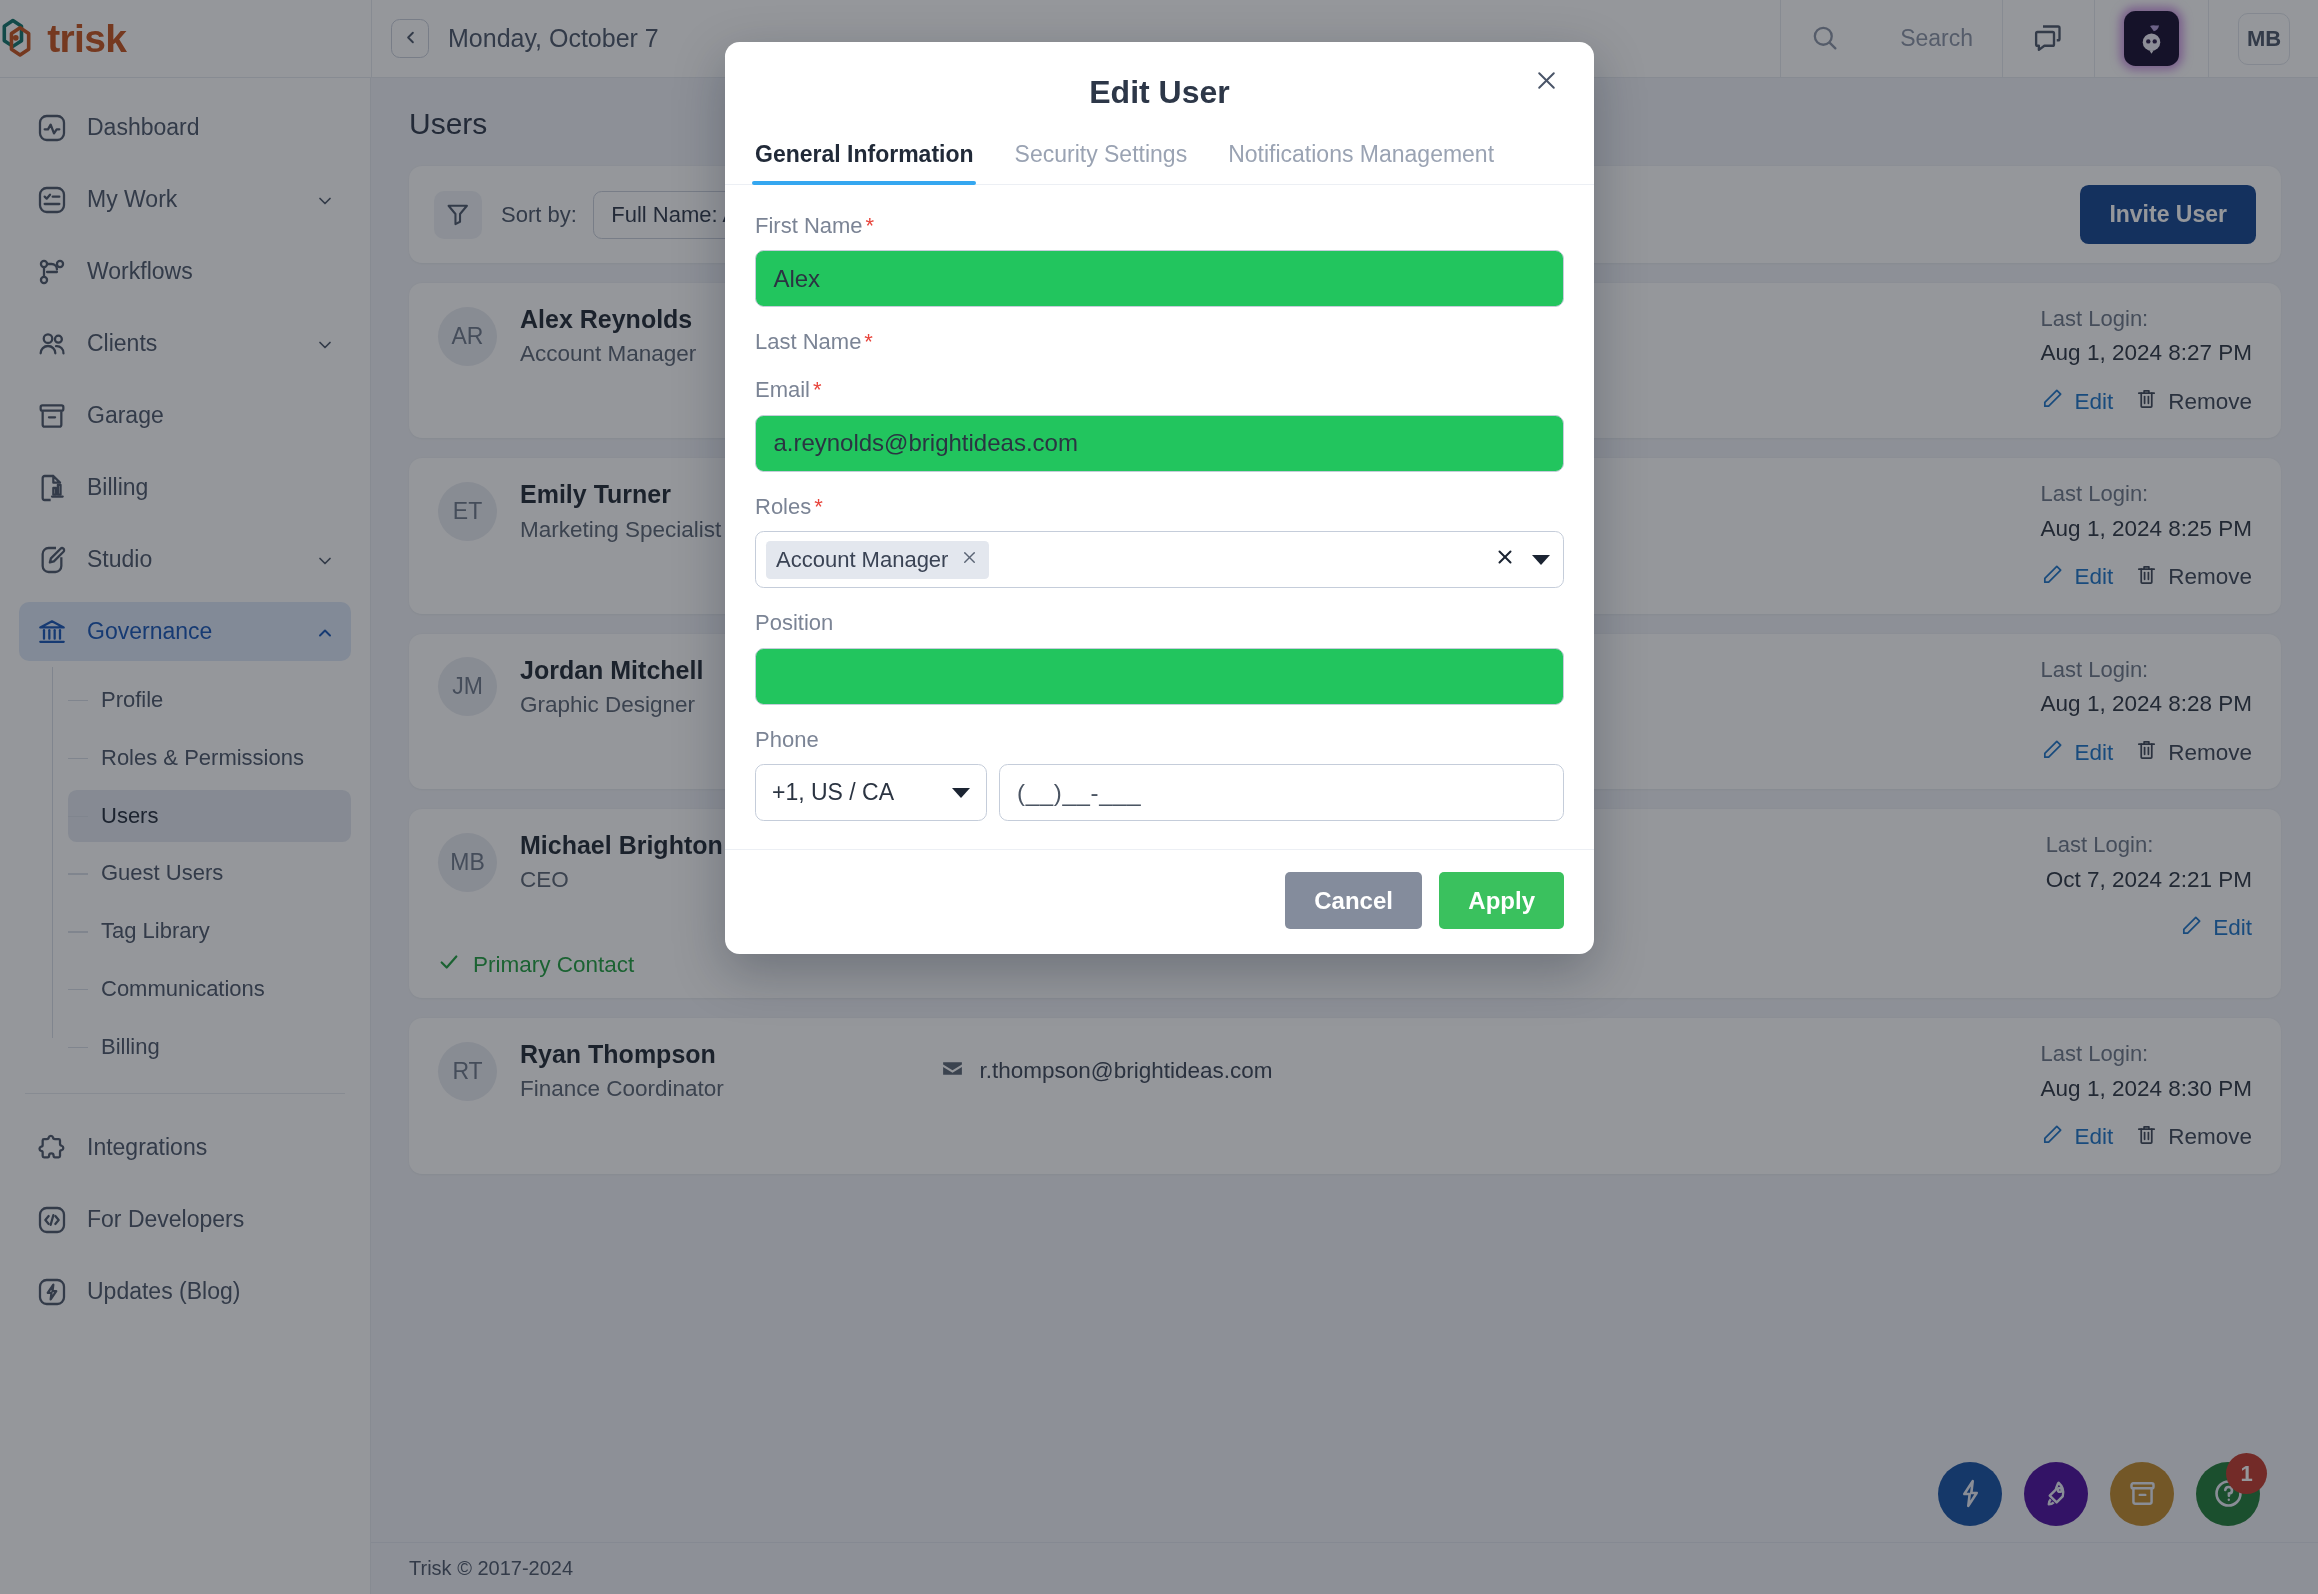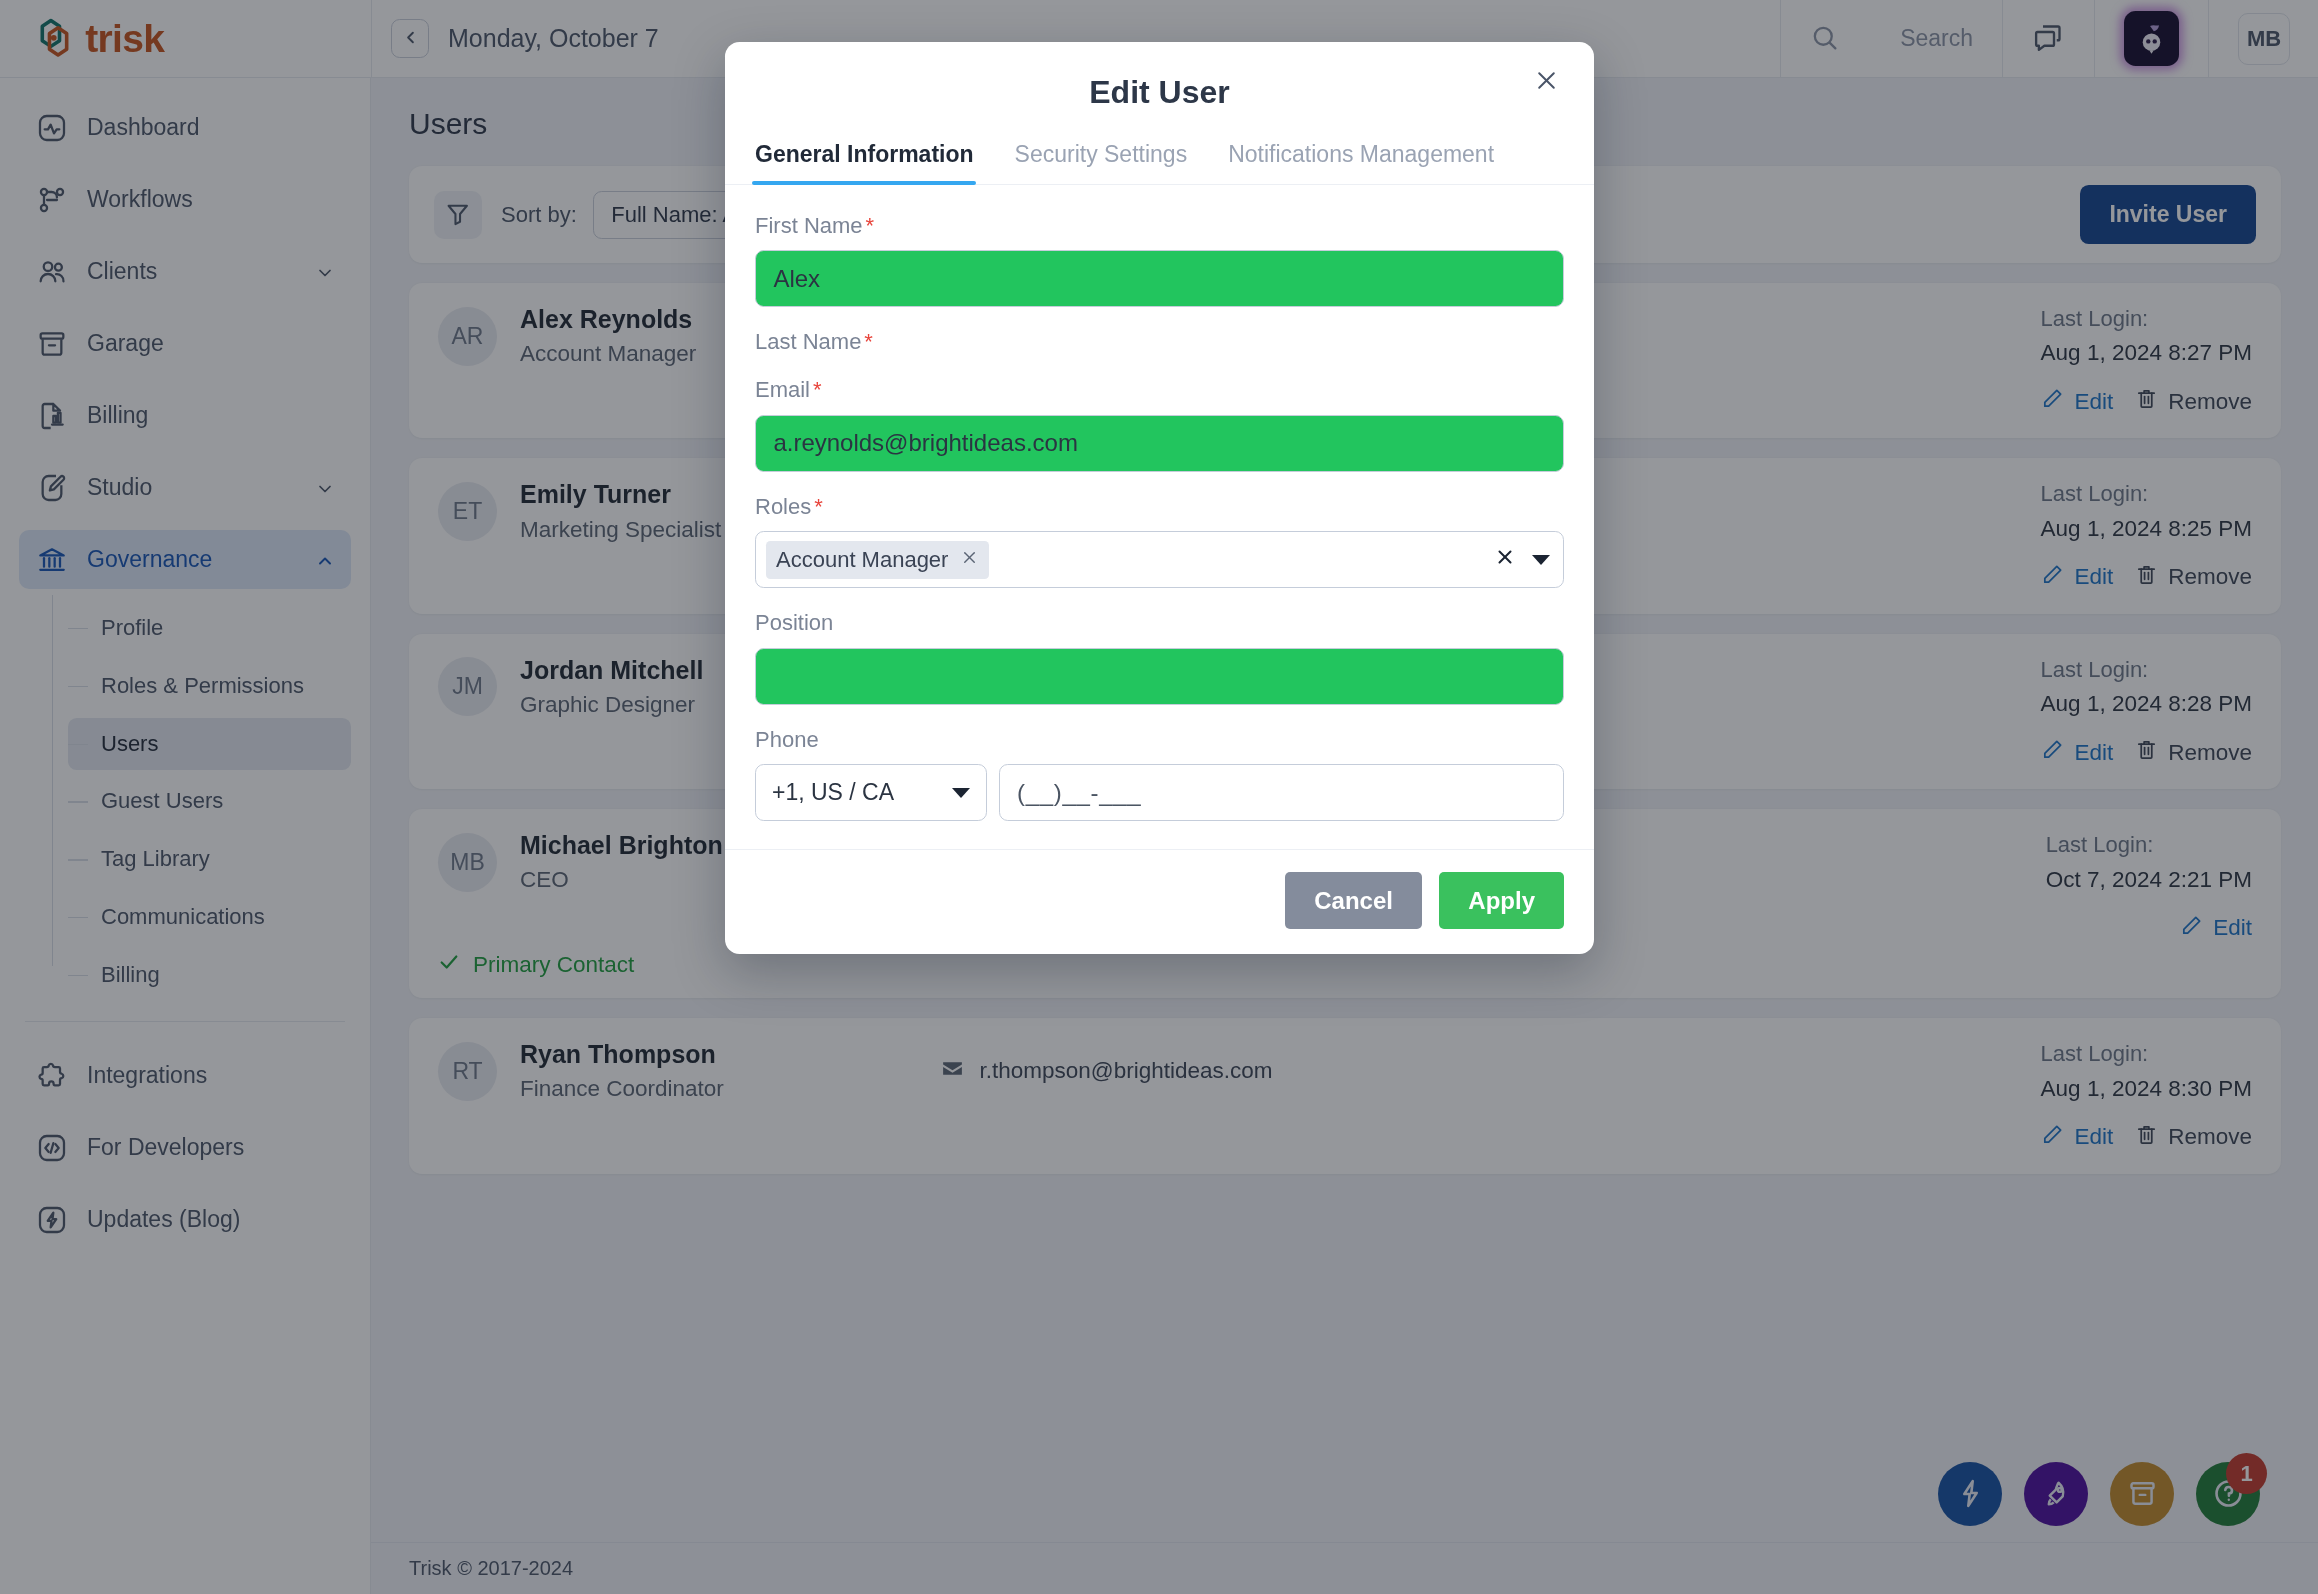--- a/index.html
+++ b/index.html
@@ -9,21 +9,21 @@
     background: #ffffff;
     overflow: hidden;
   }
   #app { position: relative; width: 2319px; height: 1594px; }
 
   
   .app-base { position: absolute; inset: 0; display: flex; flex-direction: column; background:#fff; }
 
   
   .topbar { height: 78px; flex: 0 0 78px; display:flex; align-items:center; background:#fff; border-bottom:0.7px solid #e6e9ef; }
-  .logo-wrap { width: 371px; flex:0 0 371px; display:flex; align-items:center; padding-left: 38px; height:100%; }
+  .logo-wrap { width: 371px; flex:0 0 371px; display:flex; align-items:center; height:100%; }
   .logo-mark { width: 43px; height: 45px; flex:0 0 43px; position:relative; }
   .logo-text { font-size: 39px; font-weight: 700; color:#c5521c; letter-spacing:-0.7px; margin-left:4.3px; font-family:"Liberation Sans", sans-serif;}
   .top-mid { flex:1; display:flex; align-items:center; height:100%; border-left:0.7px solid #e6e9ef; padding-left: 19px; }
   .backbtn { width: 38px; height: 39px; border:0.7px solid #c9cfdb; border-radius: 8.7px; display:flex; align-items:center; justify-content:center; background:#fff; }
   .datelabel { font-size: 25px; color:#4a5568; margin-left: 19px; }
   .top-right { display:flex; align-items:center; height:100%; }
   .tr-cell { height:100%; display:flex; align-items:center; padding: 0 29px; border-left:0.7px solid #e6e9ef;gap:48px; }
   .search-txt { font-size: 23px; color:#8a93a5; margin-left: 13px; }
   .bot-badge { width: 55px; height:55px; border-radius: 11.6px; background:#140a2e; position:relative; display:flex; align-items:center; justify-content:center;
       box-shadow: 0 0 0 2.9px rgba(255,255,255,0.0), 0 0 10px 3.6px rgba(160,60,200,0.55); }
@@ -178,20 +178,36 @@
         <div class="nav-item">
           <span class="nav-ico">
             <svg width="32" height="32" viewBox="0 0 24 24" fill="none" stroke="#4a5568" stroke-width="1.7">
                 <rect x="3" y="3" width="18" height="18" rx="5"></rect>
                 <polyline points="6.5 13 9 13 11 9.5 13.5 16 15.5 13 17.5 13" stroke-linejoin="round" stroke-linecap="round"></polyline>
               </svg>
           </span>
           <span class="nav-label">Dashboard</span>
         </div>
 
+        <div class="nav-item">
+          <span class="nav-ico">
+            <svg width="32" height="32" viewBox="0 0 24 24" fill="none" stroke="#4a5568" stroke-width="1.7">
+                <rect x="3" y="3" width="18" height="18" rx="5"></rect>
+                <polyline points="6.5 9.5 8 11 10.5 8" stroke-linecap="round" stroke-linejoin="round"></polyline>
+                <line x1="12.5" y1="9.5" x2="17.5" y2="9.5" stroke-linecap="round"></line>
+                <line x1="6.5" y1="15" x2="17.5" y2="15" stroke-linecap="round"></line>
+              </svg>
+          </span>
+          <span class="nav-label">My Work</span>
+          <span class="chev">
+            <svg width="20" height="20" viewBox="0 0 24 24" fill="none" stroke="#4a5568" stroke-width="2.1" stroke-linecap="round" stroke-linejoin="round">
+                <polyline points="6 9 12 15 18 9"></polyline>
+              </svg>
+          </span>
+        </div>
 
         <div class="nav-item">
           <span class="nav-ico">
             <svg width="32" height="32" viewBox="0 0 24 24" fill="none" stroke="#4a5568" stroke-width="1.7">
                 <circle cx="6" cy="6" r="2.3"></circle>
                 <circle cx="18" cy="6" r="2.3"></circle>
                 <circle cx="6" cy="18" r="2.3"></circle>
                 <path d="M6 8.3v7.4M8.3 6h3.4a4 4 0 0 1 4 4v.2" stroke-linecap="round"></path>
                 <path d="M8.3 12h7.4" stroke-linecap="round"></path>
               </svg>

